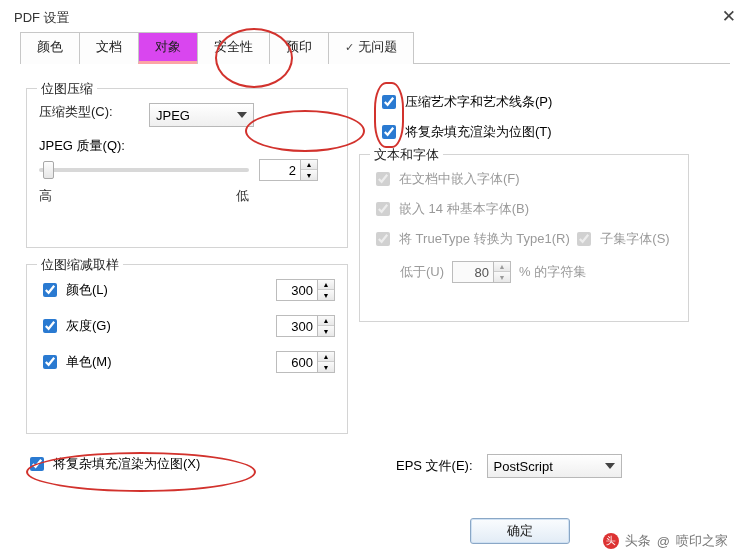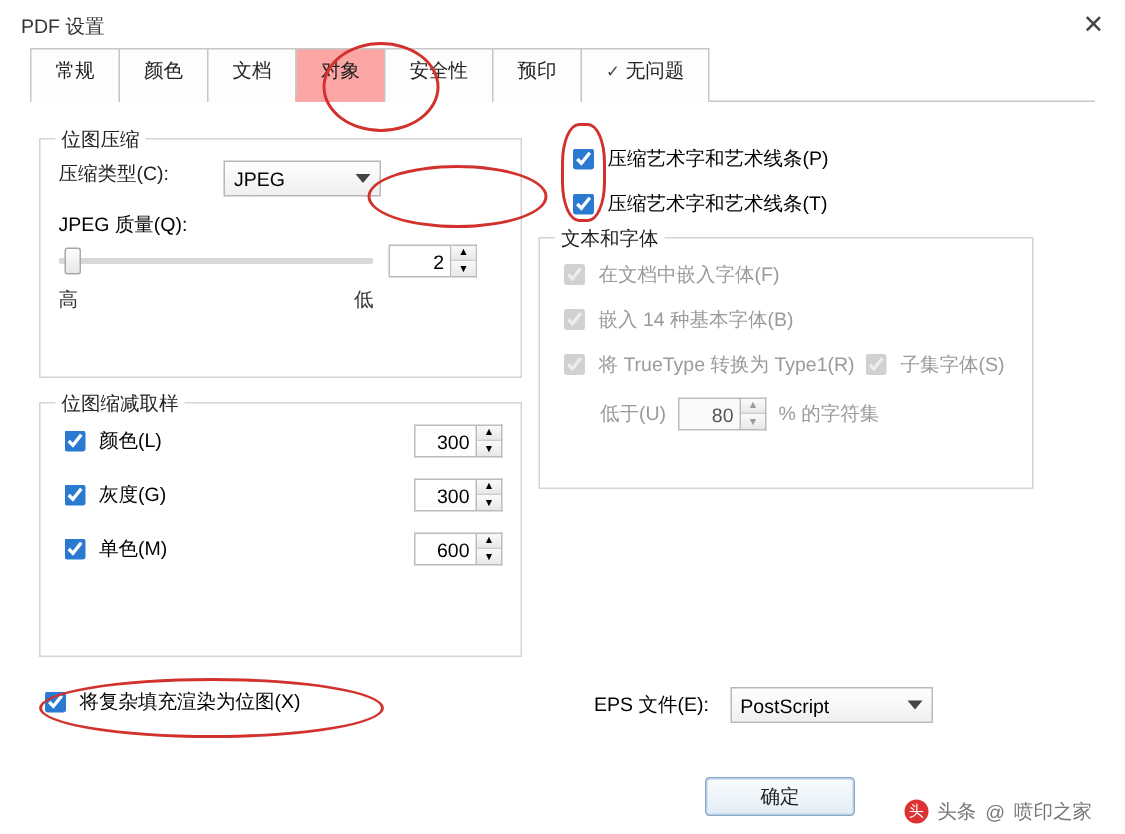--- a/index.html
+++ b/index.html
@@ -4,21 +4,21 @@
 <style>
 * { box-sizing: border-box; font-family: "Microsoft YaHei", SimSun, sans-serif; font-size: 13px; }
 body { margin: 0; background: #fff; width: 750px; height: 556px; position: relative; }
 
 .titlebar { display: flex; justify-content: space-between; align-items: flex-end; padding: 6px 14px 4px 14px; }
 .titlebar-title { color: #333; }
 .close-x { font-size: 17px; color: #444; cursor: default; }
 
 .tabstrip { display: flex; border-bottom: 1px solid #c7c7c7; margin: 0 20px; }
 .tab { padding: 5px 16px; border: 1px solid #c7c7c7; border-bottom: none; background: #fdfdfd; margin-right: -1px; color: #222; position: relative; top: 1px; }
-.tab.active { background: #fca5a5; border-bottom: 7px solid #fca5a5; }
+.tab.active { background: #d946ef; border-bottom: 3px solid #fca5a5; }
 .tab.tick::before { content: "✓"; font-size: 11px; margin-right: 4px; color: #444; }
 
 .content { position: relative; margin: 20px 26px 0 26px; height: 420px; }
 
 .group { position: absolute; border: 1px solid #d4d4d4; padding: 14px 12px 10px 12px; }
 .group::before { content: attr(data-legend); position: absolute; top: -9px; left: 10px; background: #fff; padding: 0 4px; color: #222; }
 
 
 .g1 { left: 0; top: 4px; width: 322px; height: 160px; }
 .row { display: flex; margin-bottom: 10px; }
@@ -75,21 +75,20 @@
 </style>
 </head>
 <body>
 
 <div class="titlebar">
   <span class="titlebar-title">PDF 设置</span>
   <span class="close-x">✕</span>
 </div>
 
 <div class="tabstrip">
-  <div class="tab">常规</div>
   <div class="tab">颜色</div>
   <div class="tab">文档</div>
   <div class="tab active">对象</div>
   <div class="tab">安全性</div>
   <div class="tab">预印</div>
   <div class="tab tick">无问题</div>
 </div>
 
 <div class="content">
 
@@ -168,21 +167,21 @@
     <input type="checkbox" checked="" style="">
     <span>将复杂填充渲染为位图(X)</span>
   </label>
 
   <label class="chk right-top-chk r1">
     <input type="checkbox" checked="" style="">
     <span>压缩艺术字和艺术线条(P)</span>
   </label>
   <label class="chk right-top-chk r2">
     <input type="checkbox" checked="" style="">
-    <span>压缩艺术字和艺术线条(T)</span>
+    <span>将复杂填充渲染为位图(T)</span>
   </label>
 
   <div class="group g3" data-legend="文本和字体">
     <label class="chk">
         <input type="checkbox" checked="" disabled="" style="">
         <span>在文档中嵌入字体(F)</span>
       </label>
     <label class="chk">
         <input type="checkbox" checked="" disabled="" style="">
         <span>嵌入 14 种基本字体(B)</span>

